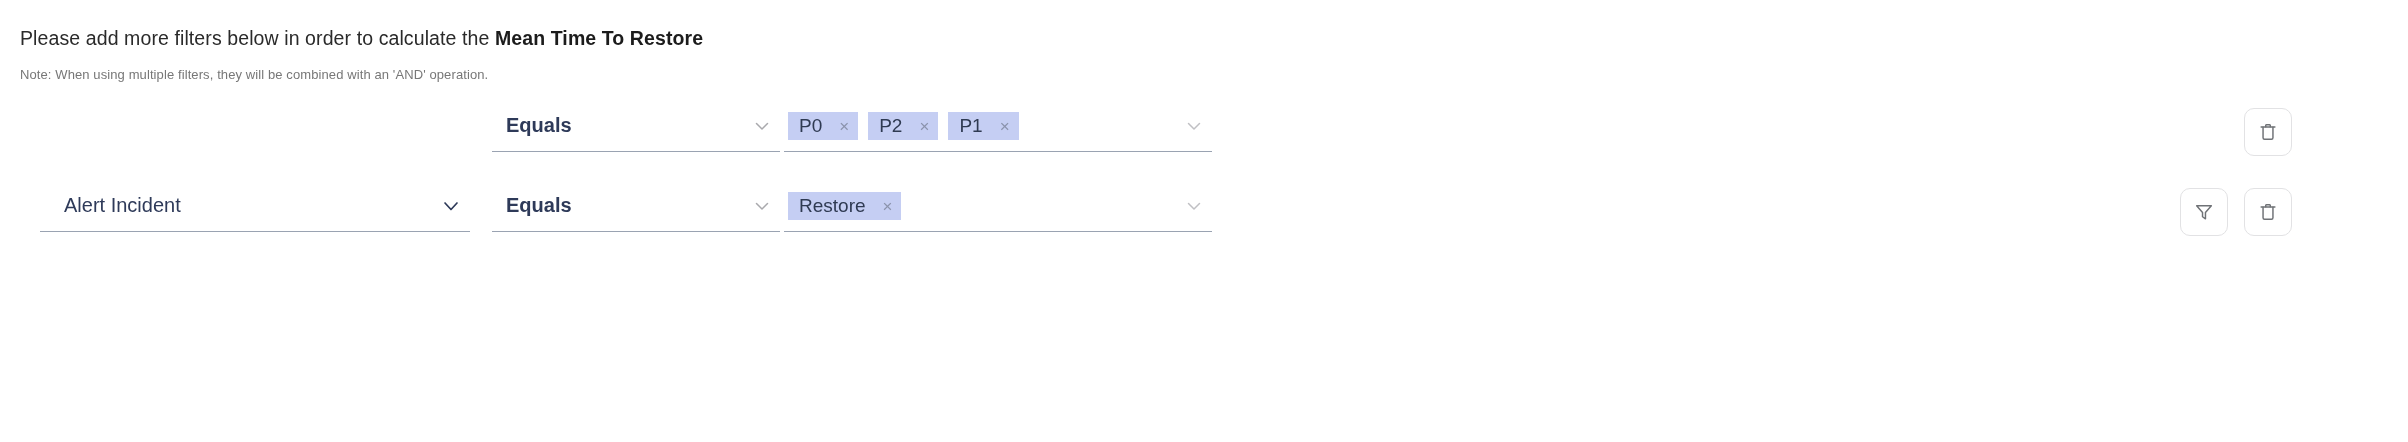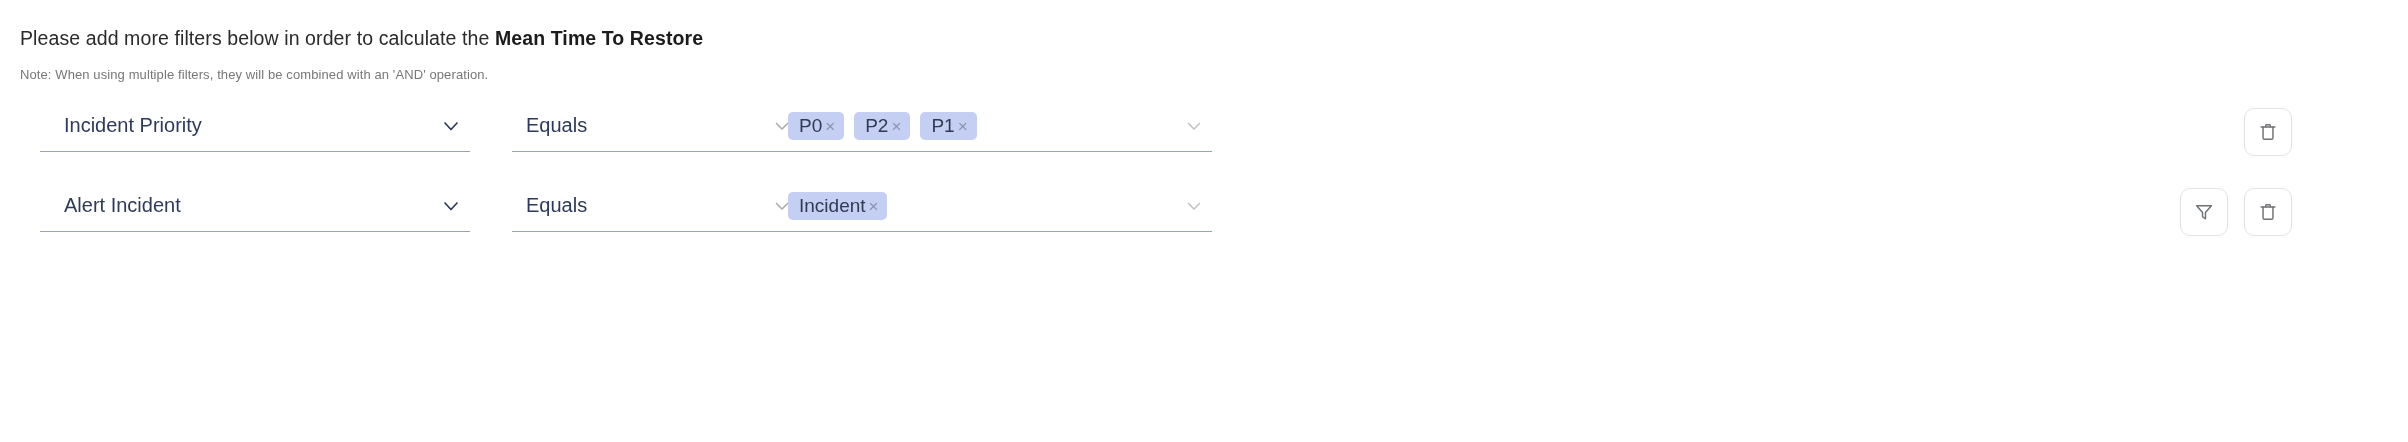--- a/index.html
+++ b/index.html
@@ -79,23 +79,24 @@
     white-space: nowrap;
     flex: 0 0 auto;
   }
 
   .field-attribute {
     left: 40px;
     width: 430px;
     padding: 0 8px 0 24px;
   }
   .field-operator {
-    left: 512px;
+    left: 492px;
     width: 288px;
     padding: 0 8px 0 14px;
+    font-weight: bold;
   }
   .field-values {
     left: 784px;
     width: 428px;
     padding: 0 8px 0 4px;
   }
 
   
   .chev {
     margin-left: auto;
@@ -109,23 +110,23 @@
     display: flex;
     align-items: center;
     gap: 10px;
     flex: 1 1 auto;
     min-width: 0;
     overflow: hidden;
   }
   .tag {
     display: inline-flex;
     align-items: center;
-    gap: 3px;
+    gap: 17px;
     background: #c5cef3;
-    border-radius: 5px;
+    border-radius: 0;
     padding: 4px 9px 5px 11px;
     font-size: 19px;
     color: #2f3a52;
     line-height: 1;
     white-space: nowrap;
     cursor: default;
   }
   .tag .tag-x {
     color: #8b93ac;
     font-size: 17px;
@@ -166,28 +167,20 @@
   <div class="intro">
     <span>Please add more filters below in order to calculate the </span><span class="strong">Mean Time To Restore</span>
   </div>
 
   <div class="note">Note: When using multiple filters, they will be combined with an 'AND' operation.</div>
 
   <div class="rows">
 
     <div class="filter-row">
 
-      <div class="field field-attribute">
-        <span class="value">Incident Priority</span>
-        <span class="chev">
-          <svg width="22" height="22" viewBox="0 0 22 22" fill="none">
-            <path d="M5 8 L11 14.5 L17 8" stroke="#2e3a59" stroke-width="1.7" stroke-linecap="round" stroke-linejoin="round"></path>
-          </svg>
-        </span>
-      </div>
 
       <div class="field field-operator">
         <span class="value">Equals</span>
         <span class="chev">
           <svg width="20" height="20" viewBox="0 0 20 20" fill="none">
             <path d="M4.5 7.5 L10 13 L15.5 7.5" stroke="#a9a9ad" stroke-width="1.5" stroke-linecap="round" stroke-linejoin="round"></path>
           </svg>
         </span>
       </div>
 
@@ -243,21 +236,21 @@
         <span class="chev">
           <svg width="20" height="20" viewBox="0 0 20 20" fill="none">
             <path d="M4.5 7.5 L10 13 L15.5 7.5" stroke="#a9a9ad" stroke-width="1.5" stroke-linecap="round" stroke-linejoin="round"></path>
           </svg>
         </span>
       </div>
 
       <div class="field field-values">
         <div class="tags">
           <span class="tag">
-            <span>Incident</span>
+            <span>Restore</span>
             <span class="tag-x">×</span>
           </span>
         </div>
         <span class="chev">
           <svg width="20" height="20" viewBox="0 0 20 20" fill="none">
             <path d="M4.5 7.5 L10 13 L15.5 7.5" stroke="#c0c0c4" stroke-width="1.5" stroke-linecap="round" stroke-linejoin="round"></path>
           </svg>
         </span>
       </div>
 

